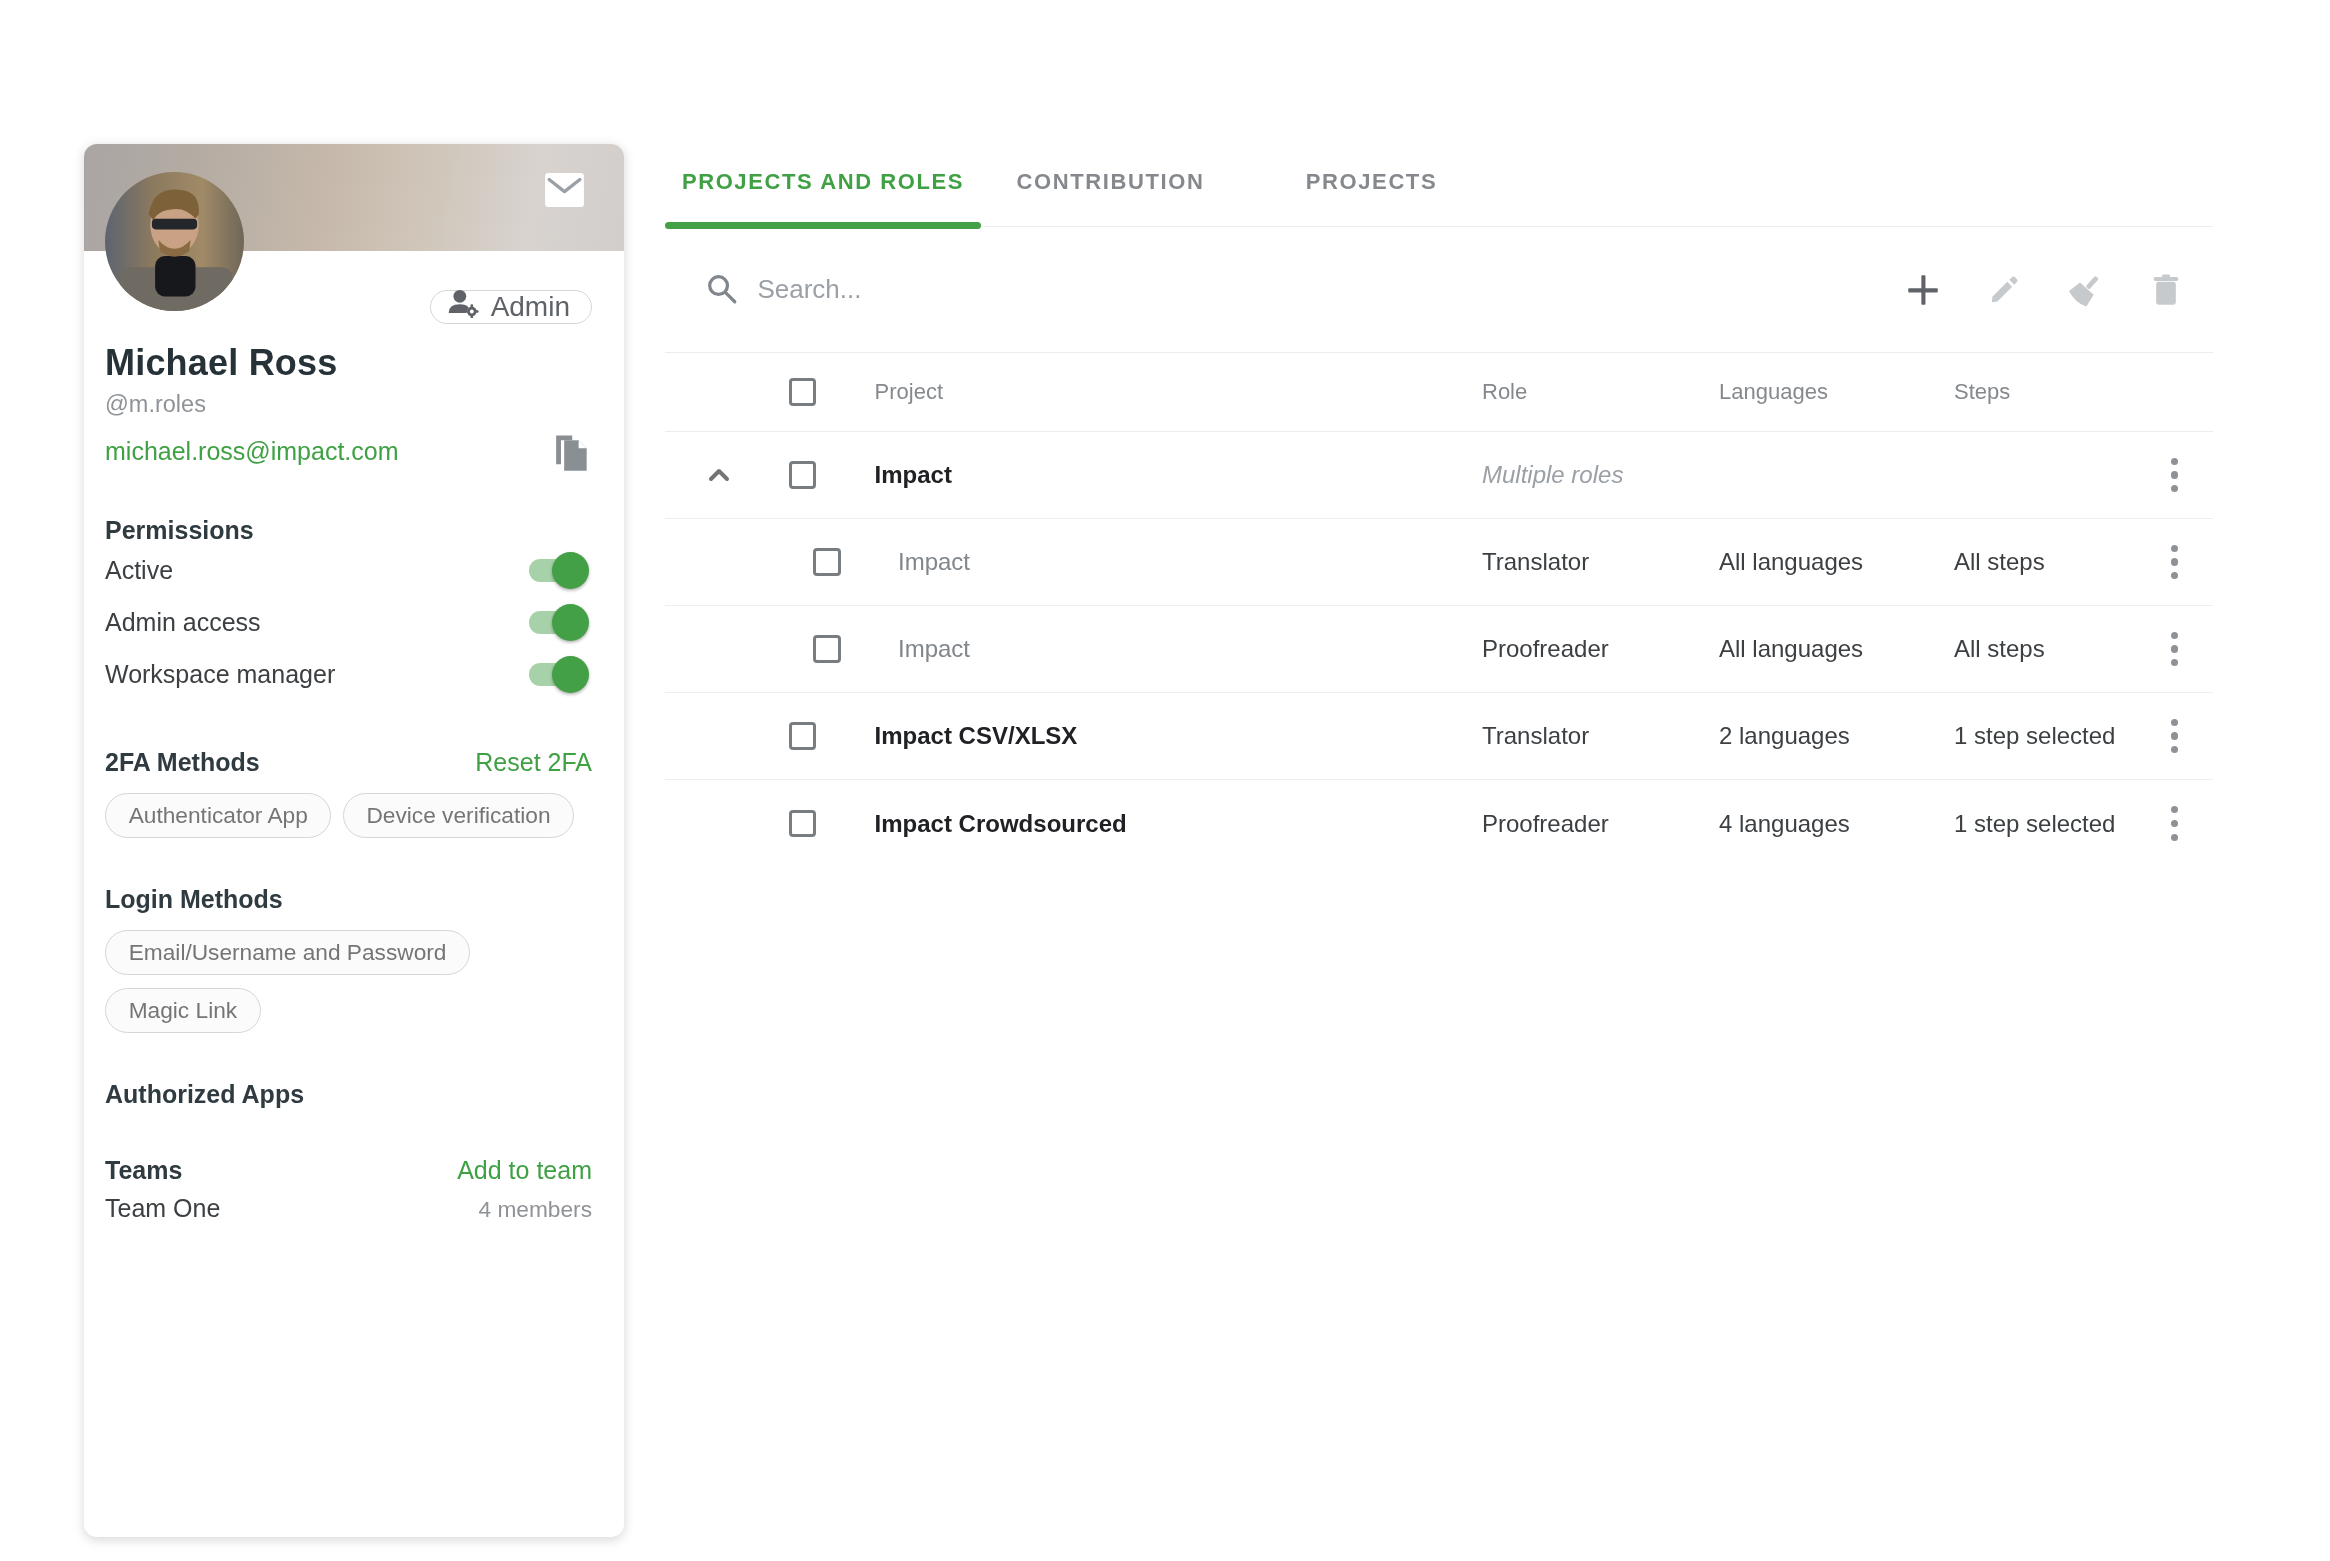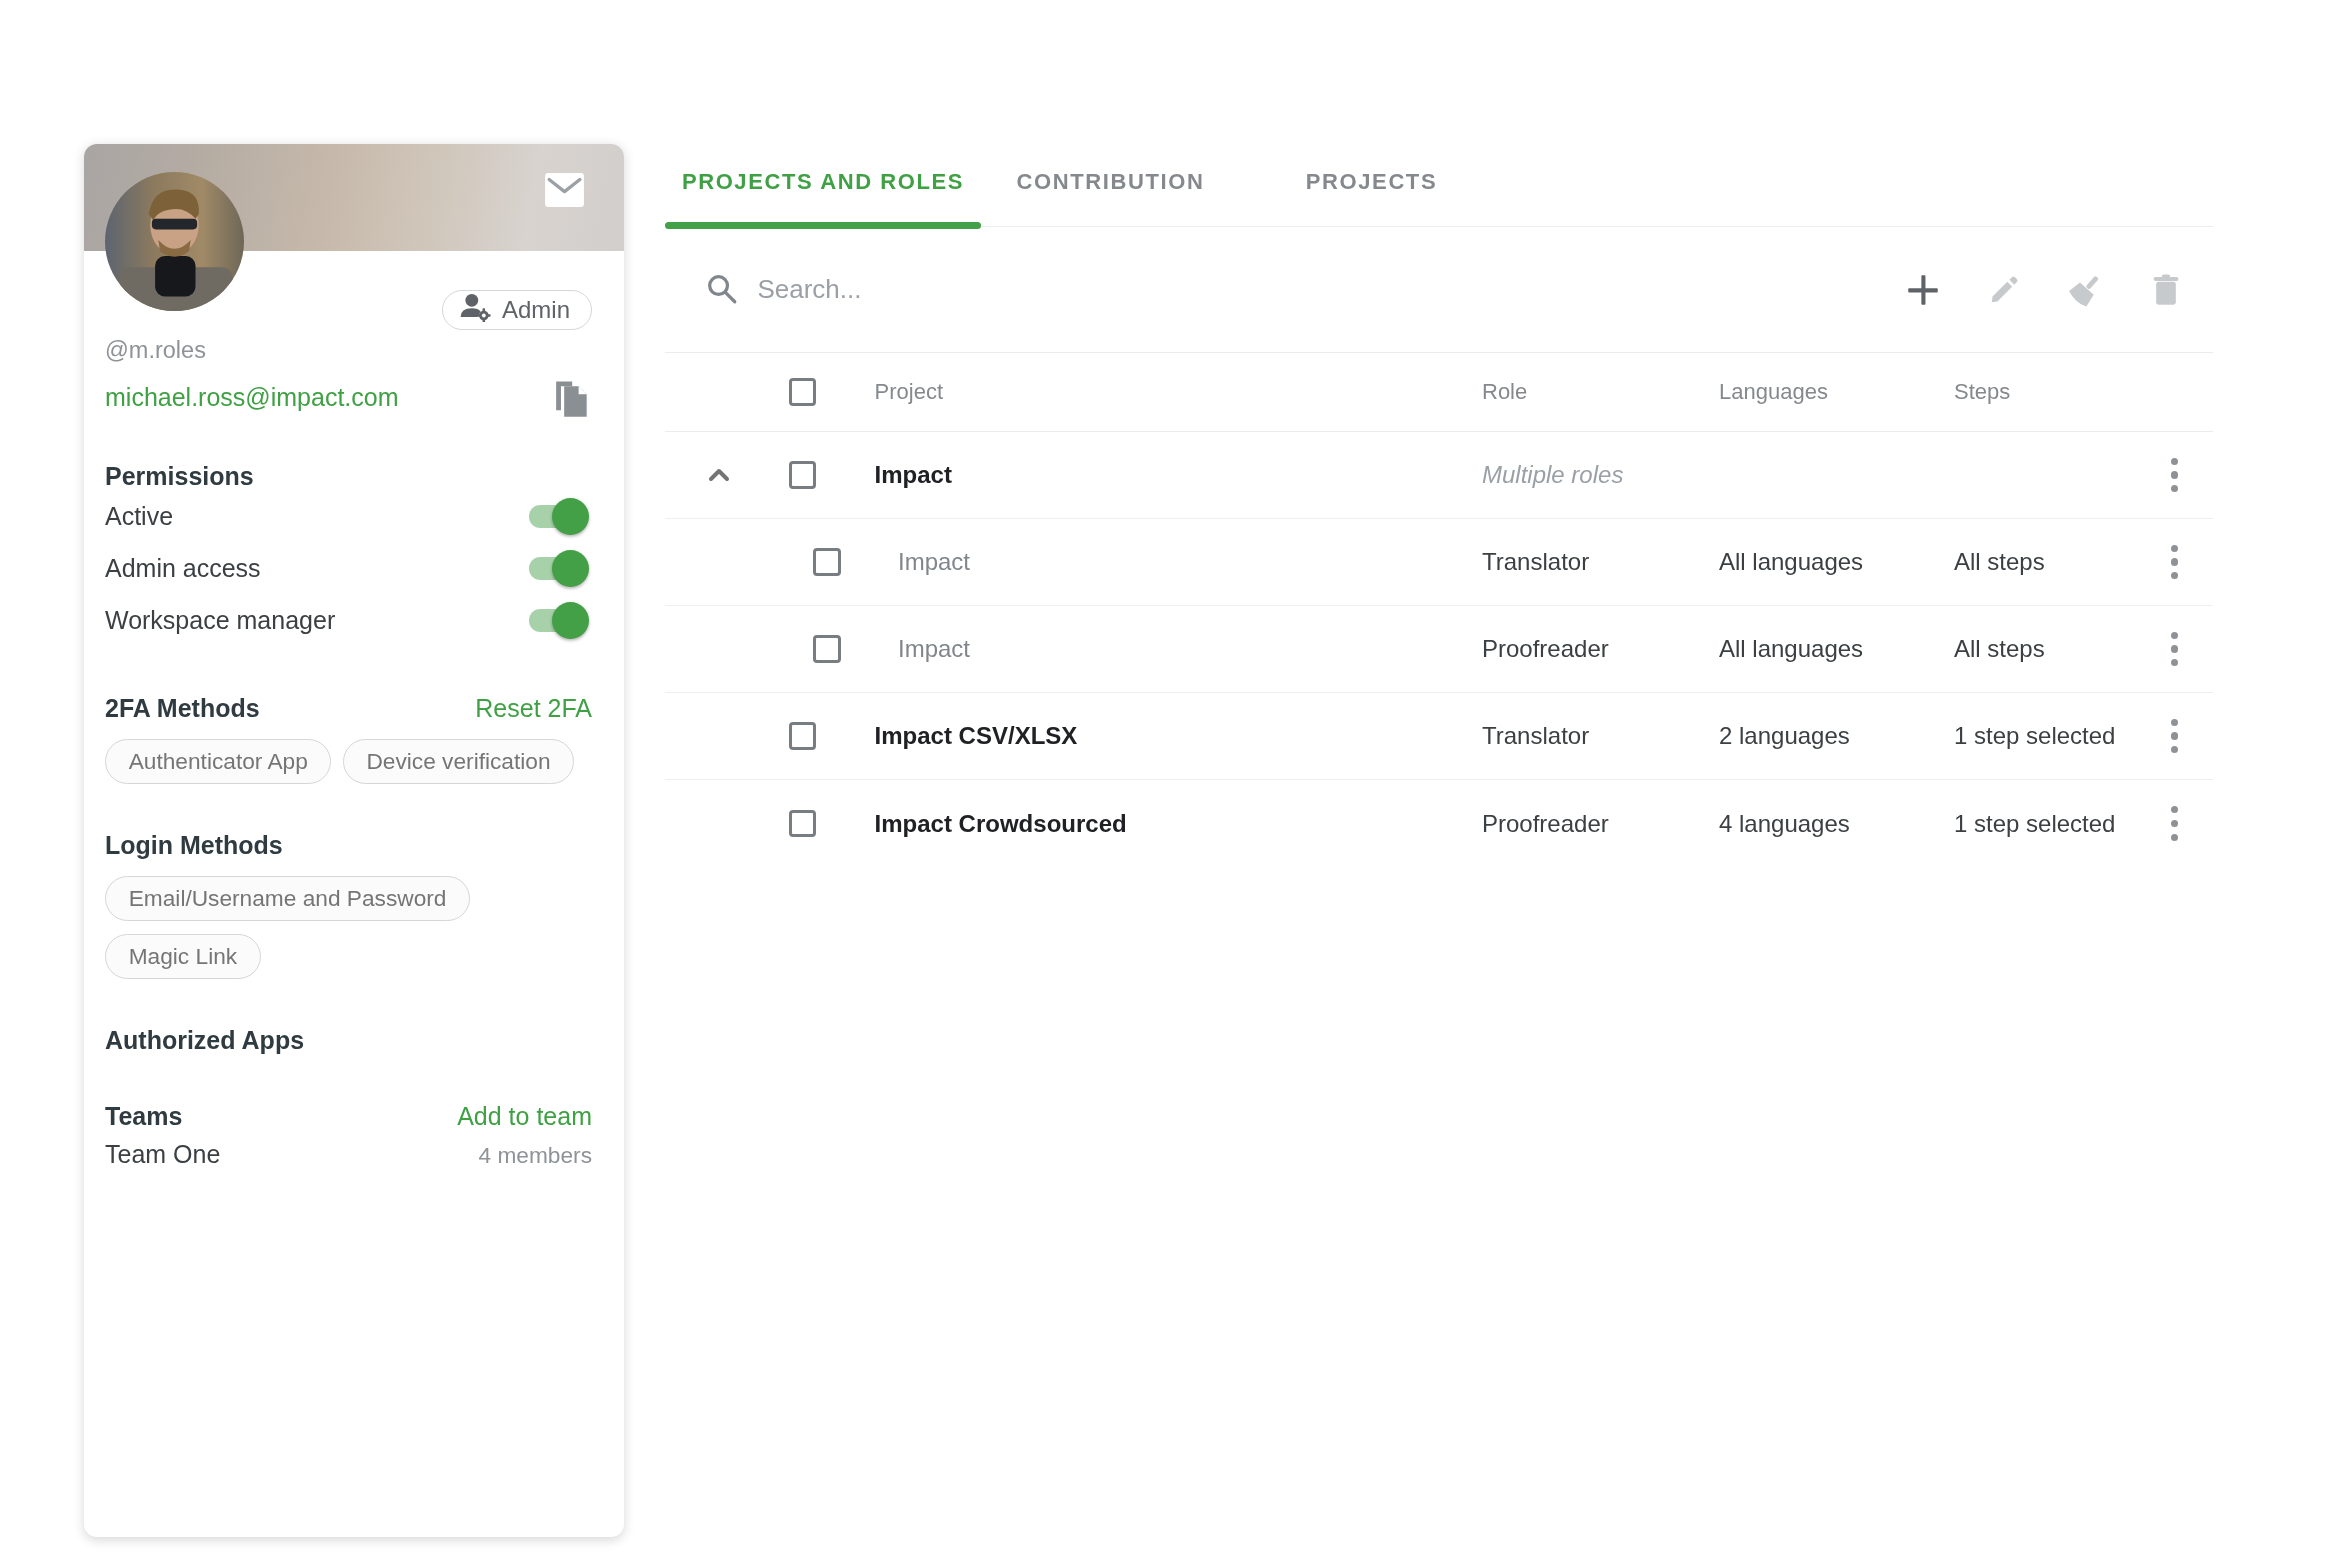--- a/index.html
+++ b/index.html
@@ -17,22 +17,22 @@
   
   .card { position:absolute; left:84px; top:144px; width:540px; height:1393px; background:#fff;
     border-radius:13px; box-shadow:0 2.4px 11.3px rgba(0,0,0,.16); }
   .banner { position:relative; height:107px; border-radius:13px 13px 0 0;
     background:linear-gradient(100deg,#a9a5a3 0%,#b5aca3 22%,#c6b9ab 45%,#cfc5b8 62%,#d8d3cf 82%,#d2cecb 100%); }
   .avatar { position:absolute; left:21px; top:27.5px; width:139px; height:139px; border-radius:50%; overflow:hidden; z-index:3; }
   .mailbtn { position:absolute; right:40px; top:29px; width:39px; height:34px; cursor:pointer; }
   .cardbody { padding:0 32px 0 21px; }
 
   .badgerow { display:flex; justify-content:flex-end; margin-top:39px; }
-  .adminbadge { display:inline-flex; align-items:center; gap:11.3px; height:40px; padding:0 21px 0 16px;
-    border:1.6px solid #d4d7da; border-radius:22px; background:#fff; color:#5f6368; font-size:24px; }
+  .adminbadge { display:inline-flex; align-items:center; gap:11.3px; height:34px; padding:0 21px 0 16px;
+    border:1.6px solid #d4d7da; border-radius:22px; background:#fff; color:#5f6368; font-size:28px; }
 
   .uname  { margin-top:18px; font-size:36px; font-weight:700; color:#263238; letter-spacing:0.2px; }
   .handle { margin-top:6.5px; font-size:23.5px; color:#8f9397; }
   .emailrow { display:flex; align-items:center; justify-content:space-between; margin-top:11px; }
   .email  { font-size:25px; color:#3fa044; }
   .copybtn { width:42px; height:45px; cursor:pointer; margin-right:1.6px; }
 
   .secHead { font-size:25px; font-weight:700; color:#2f3b40; }
   .permHead { margin-top:42px; }
   .permrow { display:flex; align-items:center; justify-content:space-between; height:52px; margin-top:0; }
@@ -140,20 +140,21 @@
                 <rect x="22.5" y="26.4" width="5" height="3.2" rx="1"></rect>
                 <rect x="34.5" y="26.4" width="5" height="3.2" rx="1"></rect>
                 <circle cx="31" cy="28" r="2.4" fill="#ffffff"></circle>
               </g>
             </svg>
           </span>
           <span>Admin</span>
         </div>
       </div>
 
+      <div class="uname">Michael Ross</div>
       <div class="handle">@m.roles</div>
       <div class="emailrow">
         <span class="email">michael.ross@impact.com</span>
         <span class="copybtn">
           <svg width="42" height="45" viewBox="0 0 52 56">
             <path d="M10 8 H30 V14 H16 V44 H10 Z" fill="#8a8f94"></path>
             <path d="M20 14 H38 L48 24 V52 H20 Z" fill="#8a8f94"></path>
             <path d="M38 14 L48 24 H38 Z" fill="#ffffff"></path>
           </svg>
         </span>

